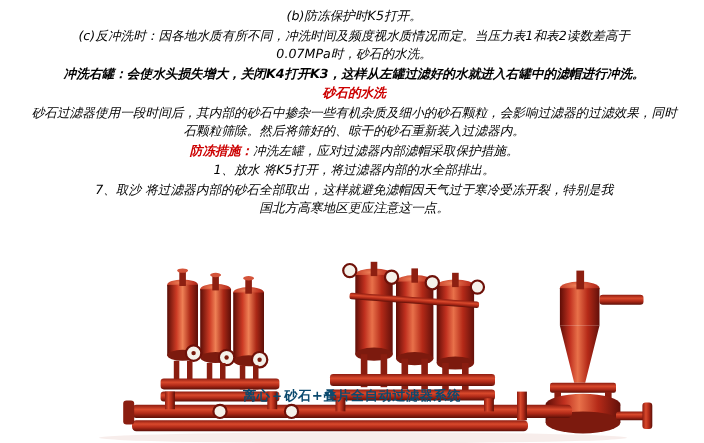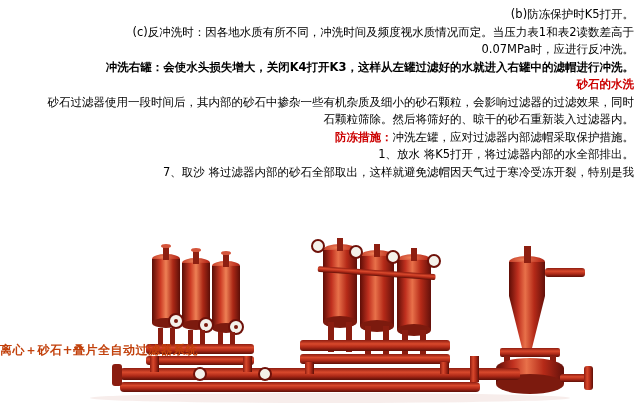--- a/index.html
+++ b/index.html
@@ -23,66 +23,69 @@
     position: absolute;
     left: 10px;
     top: 6px;
     width: 624px;
     font-size: 11.5px;
     line-height: 17.5px;
     color: #000000;
   }
   .para {
     margin: 0 0 0 0;
-    text-align: right;
+    text-align: center;
+    font-style: italic;
   }
   .bold {
     font-weight: bold;
   }
   .heading-red {
     color: #cc0000;
     font-weight: bold;
   }
   .figure {
     position: absolute;
     left: 0;
     top: 228px;
     width: 640px;
     height: 175px;
   }
   .fig-caption {
     position: absolute;
     left: 0;
-    top: 342px;
-    width: 640px;
+    top: 352px;
+    width: 640px;
+    text-align: center;
     font-size: 12px;
     font-weight: bold;
-    color: #c2410c;
+    color: #0c4a6e;
     letter-spacing: 0.5px;
   }
   svg {
     display: block;
   }
 </style>
 </head>
 <body>
 
 <div class="page">
 
   <div class="text-block">
     <p class="para">(b)防冻保护时K5打开。</p>
     <p class="para">(c)反冲洗时：因各地水质有所不同，冲洗时间及频度视水质情况而定。当压力表1和表2读数差高于</p>
-    <p class="para">0.07MPa时，应进行反冲洗。</p>
+    <p class="para">0.07MPa时，砂石的水洗。</p>
     <p class="para bold">冲洗右罐：会使水头损失增大，关闭K4打开K3，这样从左罐过滤好的水就进入右罐中的滤帽进行冲洗。</p>
     <p class="para heading-red">砂石的水洗</p>
     <p class="para">砂石过滤器使用一段时间后，其内部的砂石中掺杂一些有机杂质及细小的砂石颗粒，会影响过滤器的过滤效果，同时</p>
     <p class="para">石颗粒筛除。然后将筛好的、晾干的砂石重新装入过滤器内。</p>
     <p class="para"><span class="heading-red">防冻措施：</span><span>冲洗左罐，应对过滤器内部滤帽采取保护措施。</span></p>
     <p class="para">1、放水 将K5打开，将过滤器内部的水全部排出。</p>
     <p class="para">7、取沙 将过滤器内部的砂石全部取出，这样就避免滤帽因天气过于寒冷受冻开裂，特别是我</p>
+    <p class="para">国北方高寒地区更应注意这一点。</p>
   </div>
 
   <div class="figure">
     <svg width="640" height="175" viewBox="0 0 640 175" xmlns="http://www.w3.org/2000/svg">
       <defs>
         <linearGradient id="vesselGrad" x1="0" y1="0" x2="1" y2="0">
           <stop offset="0%" stop-color="#5e0d06"></stop>
           <stop offset="25%" stop-color="#c0301f"></stop>
           <stop offset="45%" stop-color="#e8714a"></stop>
           <stop offset="70%" stop-color="#b52a18"></stop>

